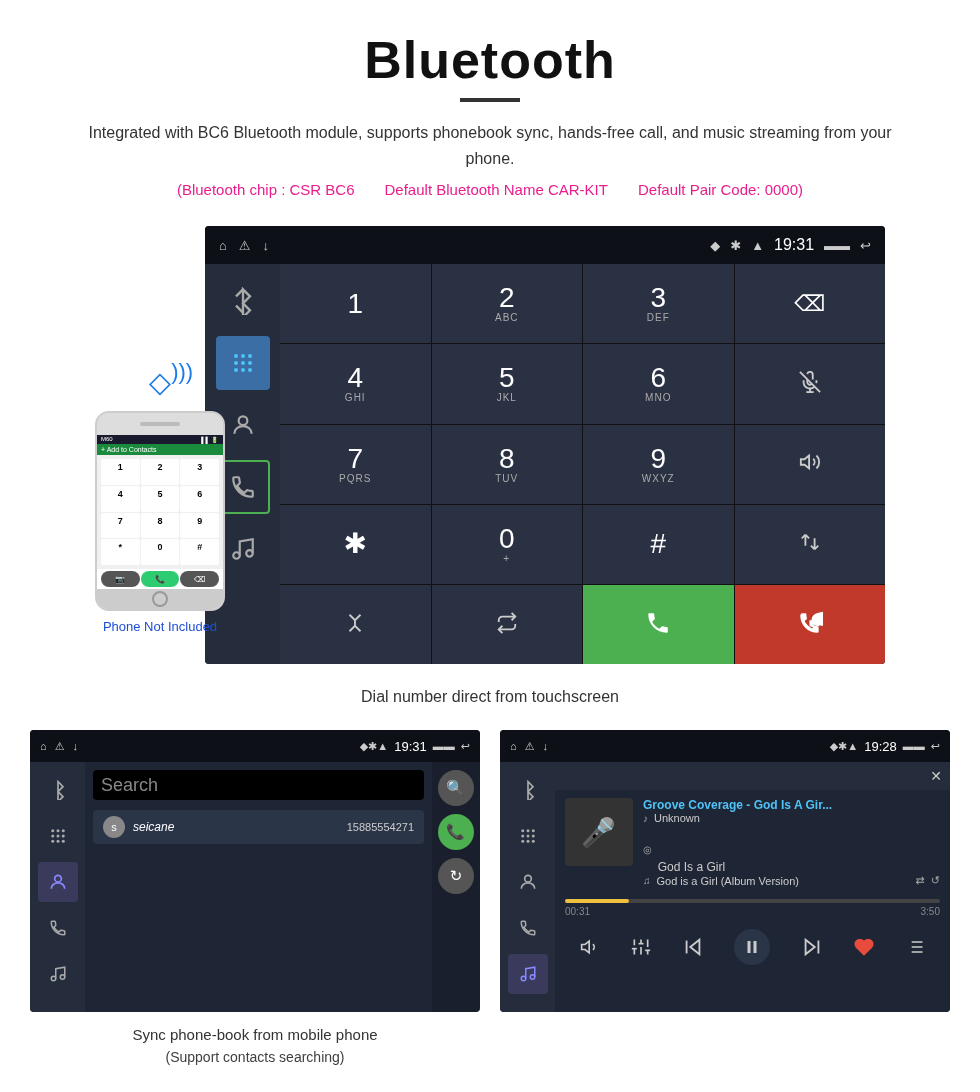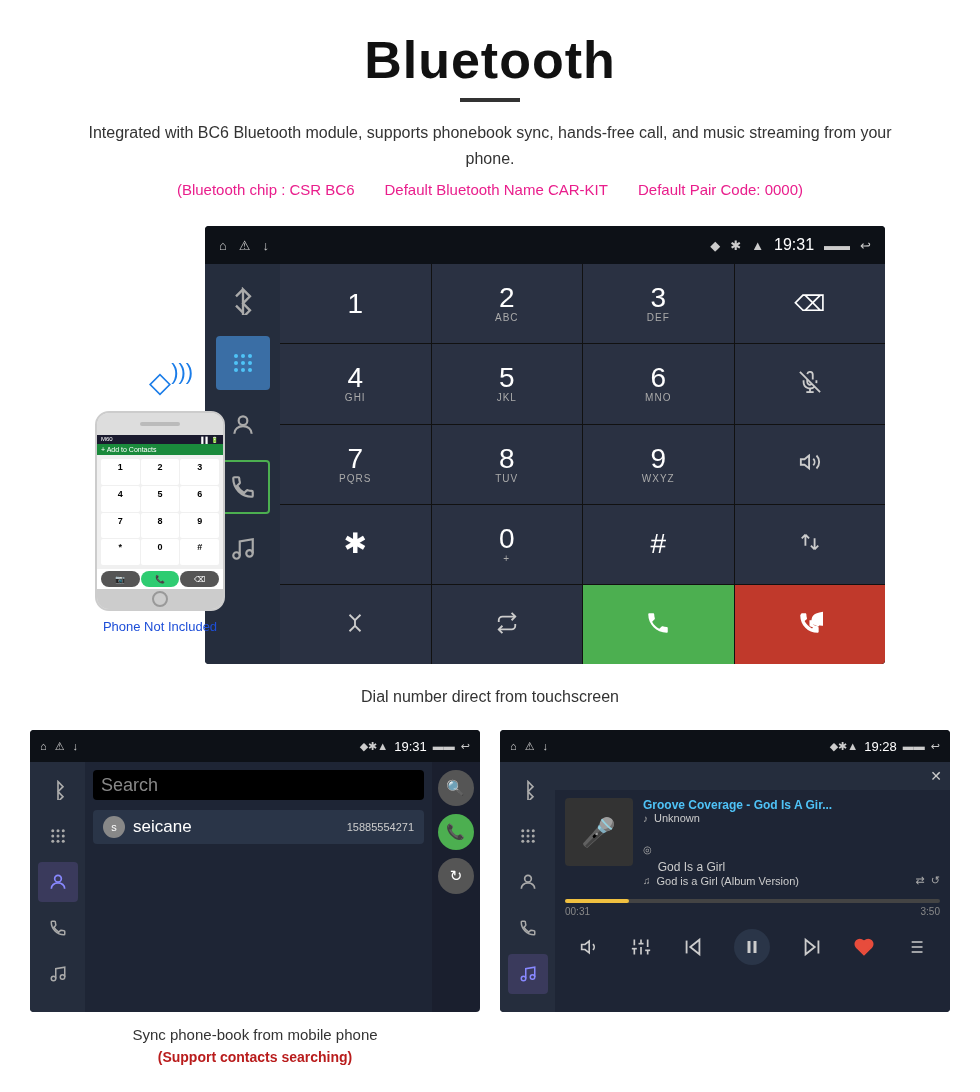--- a/index.html
+++ b/index.html
@@ -371,21 +371,21 @@
       height: 22px;
       border-radius: 50%;
       background: #888;
       color: #fff;
       font-size: 11px;
       display: flex;
       align-items: center;
       justify-content: center;
       margin-right: 8px;
     }
-    .contact-name { color: #fff; font-size: 17px; }
+    .contact-name { color: #fff; font-size: 12px; font-style: italic; }
     .contact-number { color: #ccc; font-size: 11px; margin-left: auto; }
     .phonebook-actions {
       display: flex;
       flex-direction: column;
       gap: 8px;
       padding: 8px 6px;
     }
     .ph-action-btn {
       width: 36px;
       height: 36px;
@@ -509,22 +509,21 @@
 
     .screenshot-caption {
       text-align: center;
       font-size: 15px;
       color: #333;
       margin-top: 12px;
       line-height: 1.5;
     }
     .screenshot-caption .sub {
       font-size: 14px;
-      color: #b91c1c;
-      font-weight: bold;
+      color: #404040;
     }
   </style>
 </head>
 <body>
 
 <div class="page-header">
   <div class="page-title">Bluetooth</div>
   <div class="title-underline"></div>
   <div class="page-description">Integrated with BC6 Bluetooth module, supports phonebook sync, hands-free call, and music streaming from your phone.</div>
   <div class="page-specs">

